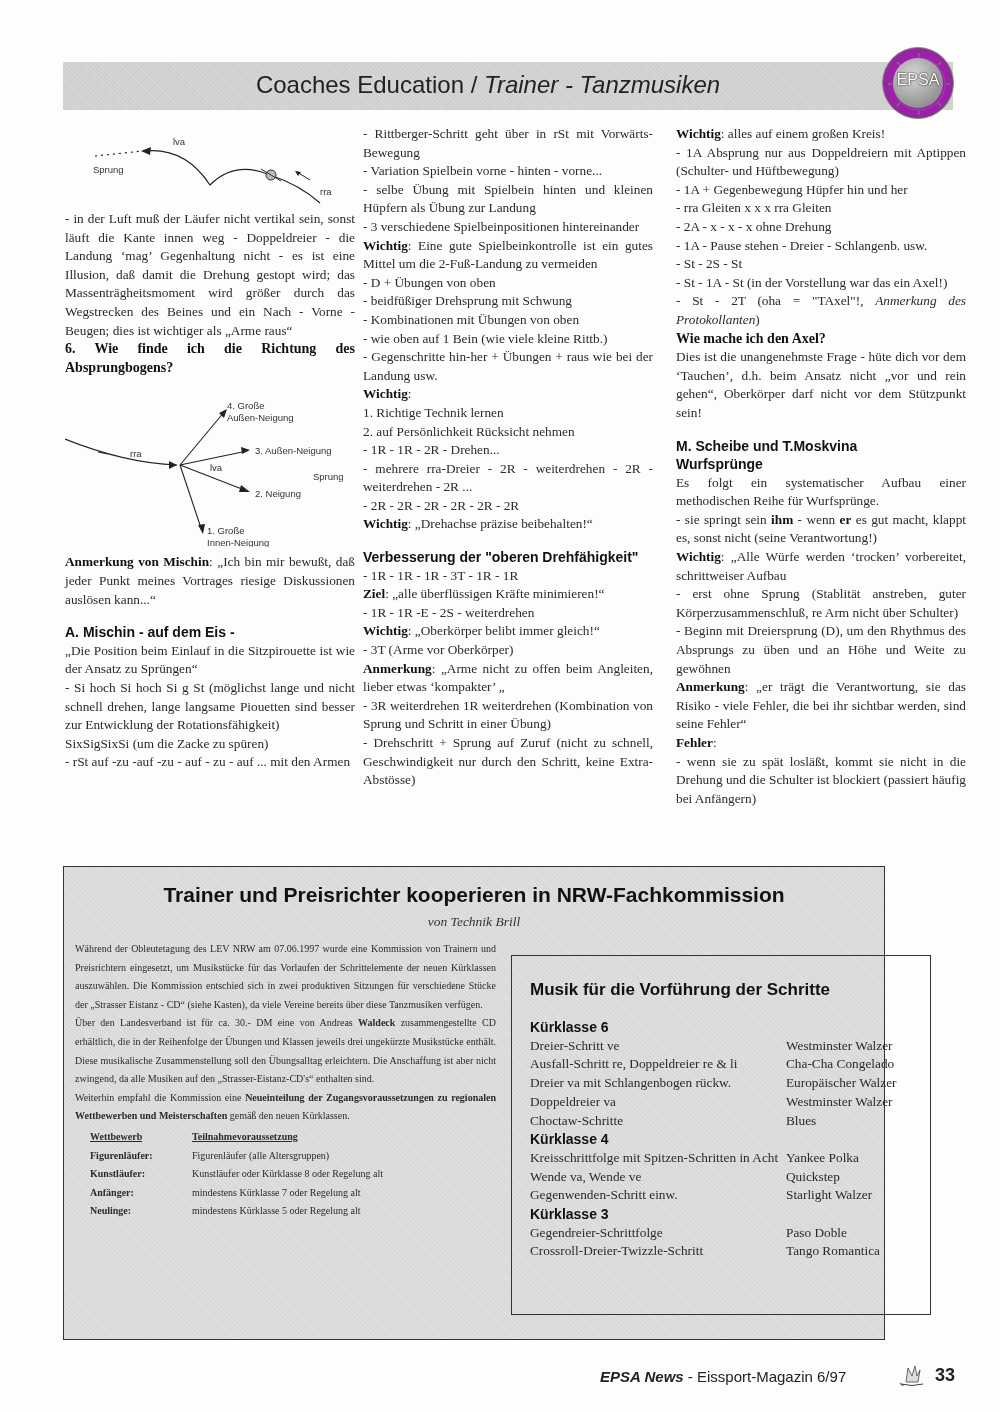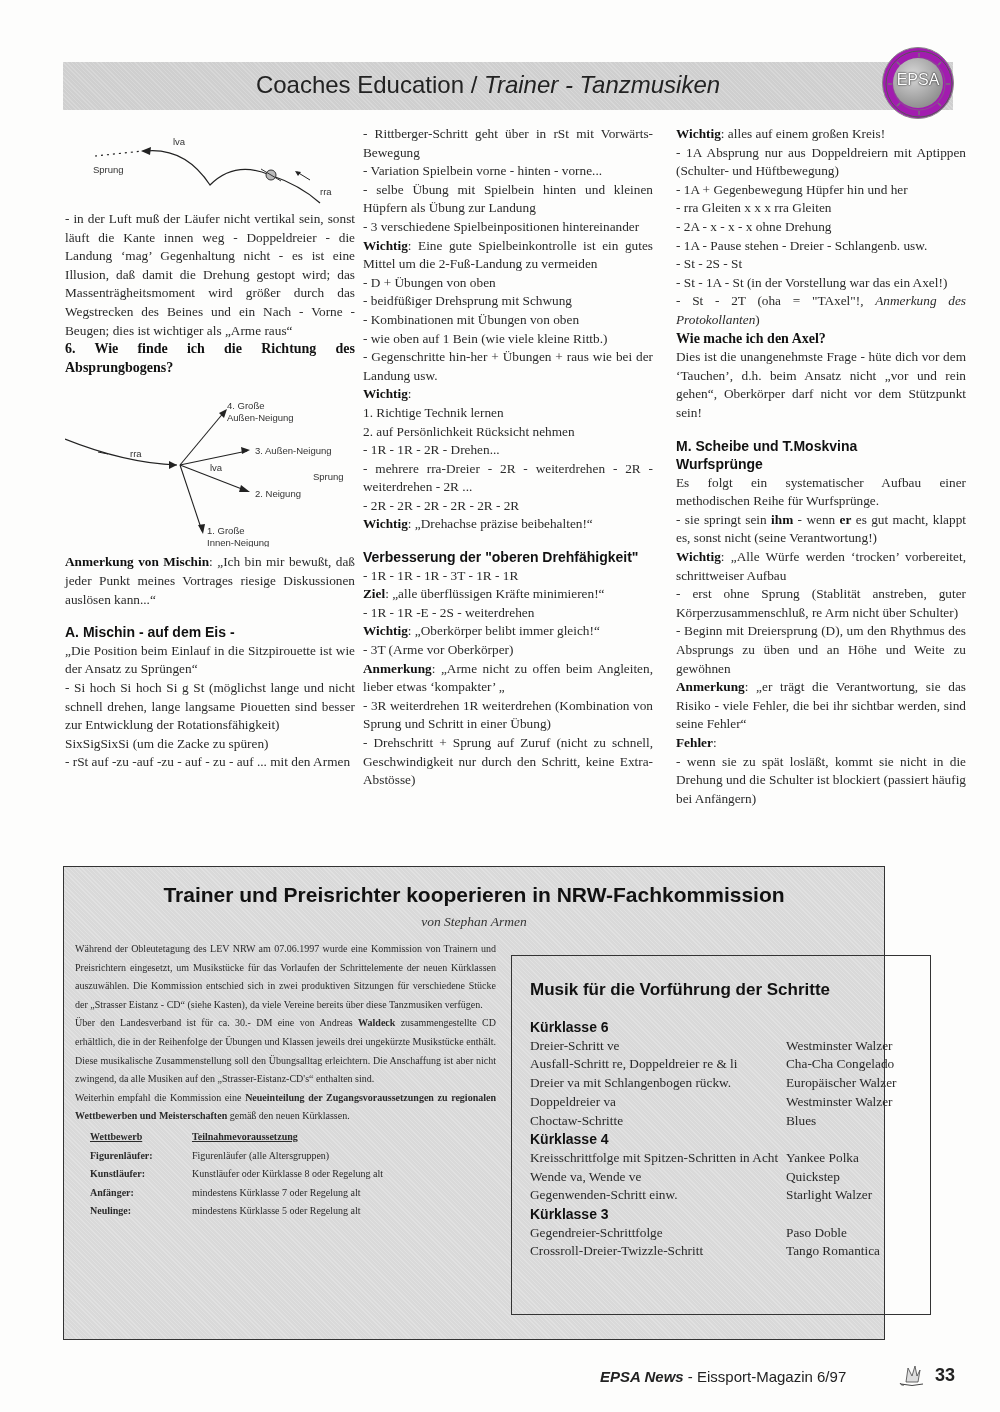--- a/index.html
+++ b/index.html
@@ -178,21 +178,21 @@
   <p><b>Wichtig</b><span>: „Alle Würfe werden ‘trocken’ vorbereitet, schrittweiser Aufbau</span></p>
   <p>- erst ohne Sprung (Stablität anstreben, guter Körperzusammenschluß, re Arm nicht über Schulter)</p>
   <p>- Beginn mit Dreiersprung (D), um den Rhythmus des Absprungs zu üben und an Höhe und Weite zu gewöhnen</p>
   <p><b>Anmerkung</b><span>: „er trägt die Verantwortung, sie das Risiko - viele Fehler, die bei ihr sichtbar werden, sind seine Fehler“</span></p>
   <p><b>Fehler</b><span>:</span></p>
   <p>- wenn sie zu spät losläßt, kommt sie nicht in die Drehung und die Schulter ist blockiert (passiert häufig bei Anfängern)</p>
 </div>
 
 <div class="box">
   <div class="box-title">Trainer und Preisrichter kooperieren in NRW-Fachkommission</div>
-  <div class="box-author">von Stephan Armen</div>
+  <div class="box-author">von Technik Brill</div>
   <div class="box-body">
     <p>Während der Obleutetagung des LEV NRW am 07.06.1997 wurde eine Kommission von Trainern und Preisrichtern eingesetzt, um Musikstücke für das Vorlaufen der Schrittelemente der neuen Kürklassen auszuwählen. Die Kommission entschied sich in zwei produktiven Sitzungen für verschiedene Stücke der „Strasser Eistanz - CD“ (siehe Kasten), da viele Vereine bereits über diese Tanzmusiken verfügen.</p>
     <p><span>Über den Landesverband ist für  ca. 30.- DM eine von Andreas </span><b>Waldeck</b><span> zusammengestellte CD erhältlich, die in der Reihenfolge der Übungen und Klassen jeweils drei ungekürzte Musikstücke enthält. Diese musikalische Zusammenstellung soll den Übungsalltag erleichtern. Die Anschaffung ist aber nicht zwingend, da alle Musiken auf den „Strasser-Eistanz-CD's“ enthalten sind.</span></p>
     <p><span>Weiterhin empfahl die Kommission eine </span><b>Neueinteilung der Zugangsvoraussetzungen zu regionalen Wettbewerben und Meisterschaften</b><span> gemäß den neuen Kürklassen.</span></p>
     <div class="req">
       <div class="req-row">
         <span class="req-k req-h" style="width:102px">Wettbewerb</span>
         <span class="req-h">Teilnahmevoraussetzung</span>
       </div>
       <div class="req-row">

